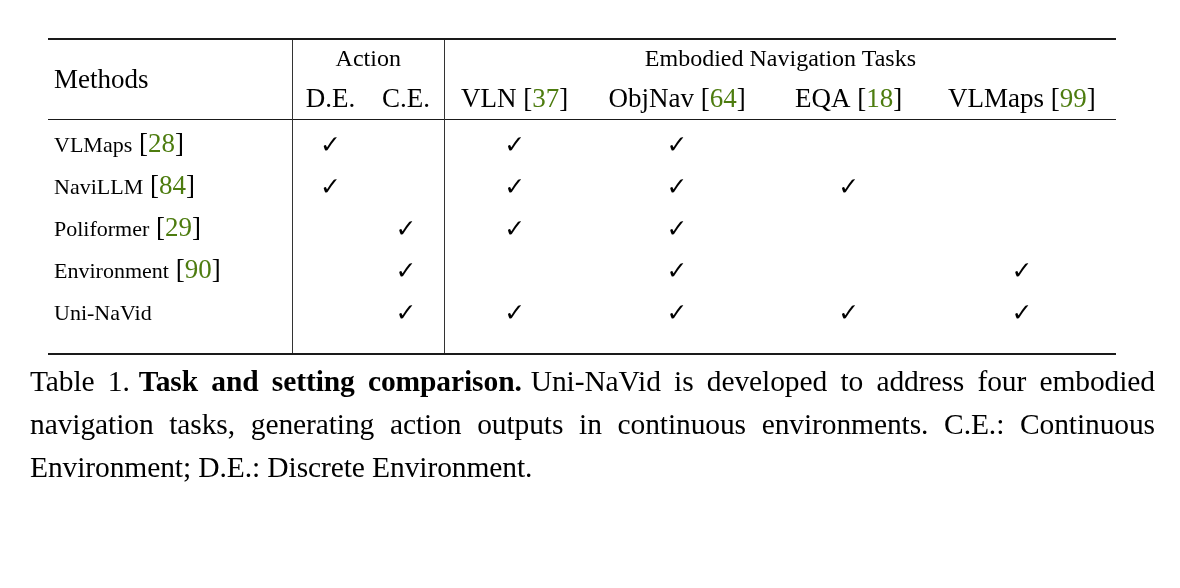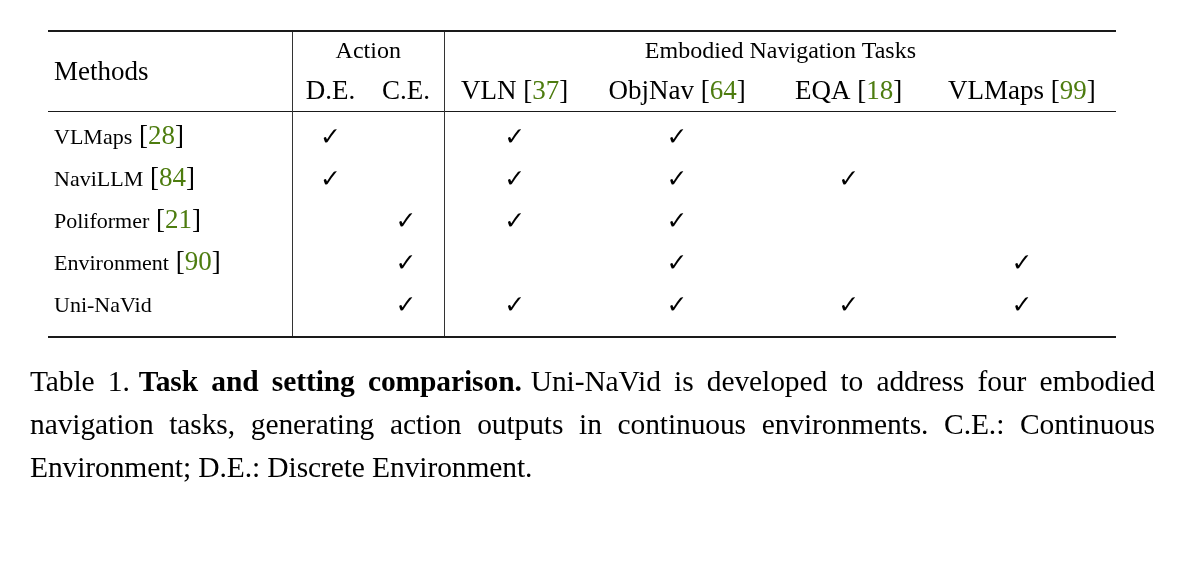--- a/index.html
+++ b/index.html
@@ -18,21 +18,21 @@
   .page {
     position: relative;
     width: 1180px;
     height: 588px;
   }
 
   
   .table-wrap {
     position: absolute;
     left: 48px;
-    top: 30px;
+    top: 38px;
     width: 1068px;
   }
 
   table.cmp {
     border-collapse: collapse;
     width: 1068px;
     table-layout: fixed;
     font-size: 27px;
     line-height: 1.08;
   }
@@ -58,21 +58,21 @@
   .col-ce  { width: 76px; }
   .col-vln { width: 140px; }
   .col-obj { width: 185px; }
   .col-eqa { width: 158px; }
   .col-fol { width: 188px; }
   .hdr-row1 td { padding-top: 9px; height: 38px; }
   .hdr-row2 td { height: 41px; padding-bottom: 4px; }
 
   .body-row td { height: 42px; }
   .body-row:first-of-type td { padding-top: 3px; }
-  .body-row.last td { padding-bottom: 11px; }
+  .body-row.last td { padding-bottom: 20px; }
 
   .cite { color: #4d7c0f; }
 
   .check {
     display: inline-block;
     font-family: "DejaVu Sans", sans-serif;
     font-size: 25px;
     line-height: 1;
     transform: translateY(1px);
   }
@@ -154,21 +154,21 @@
           <tr class="body-row">
             <td class="col-methods"><span class="methods-name">NaviLLM</span><span>&nbsp;[<span class="cite">84</span>]</span></td>
             <td class="vline-l"><span class="check">✓</span></td>
             <td></td>
             <td class="vline-l"><span class="check">✓</span></td>
             <td><span class="check">✓</span></td>
             <td><span class="check">✓</span></td>
             <td></td>
           </tr>
           <tr class="body-row">
-            <td class="col-methods"><span class="methods-name">Poliformer</span><span>&nbsp;[<span class="cite">21</span>]</span></td>
+            <td class="col-methods"><span class="methods-name">Poliformer</span><span>&nbsp;[<span class="cite">29</span>]</span></td>
             <td class="vline-l"></td>
             <td><span class="check">✓</span></td>
             <td class="vline-l"><span class="check">✓</span></td>
             <td><span class="check">✓</span></td>
             <td></td>
             <td></td>
           </tr>
           <tr class="body-row">
             <td class="col-methods"><span class="methods-name">Environment</span><span>&nbsp;[<span class="cite">90</span>]</span></td>
             <td class="vline-l"></td>

